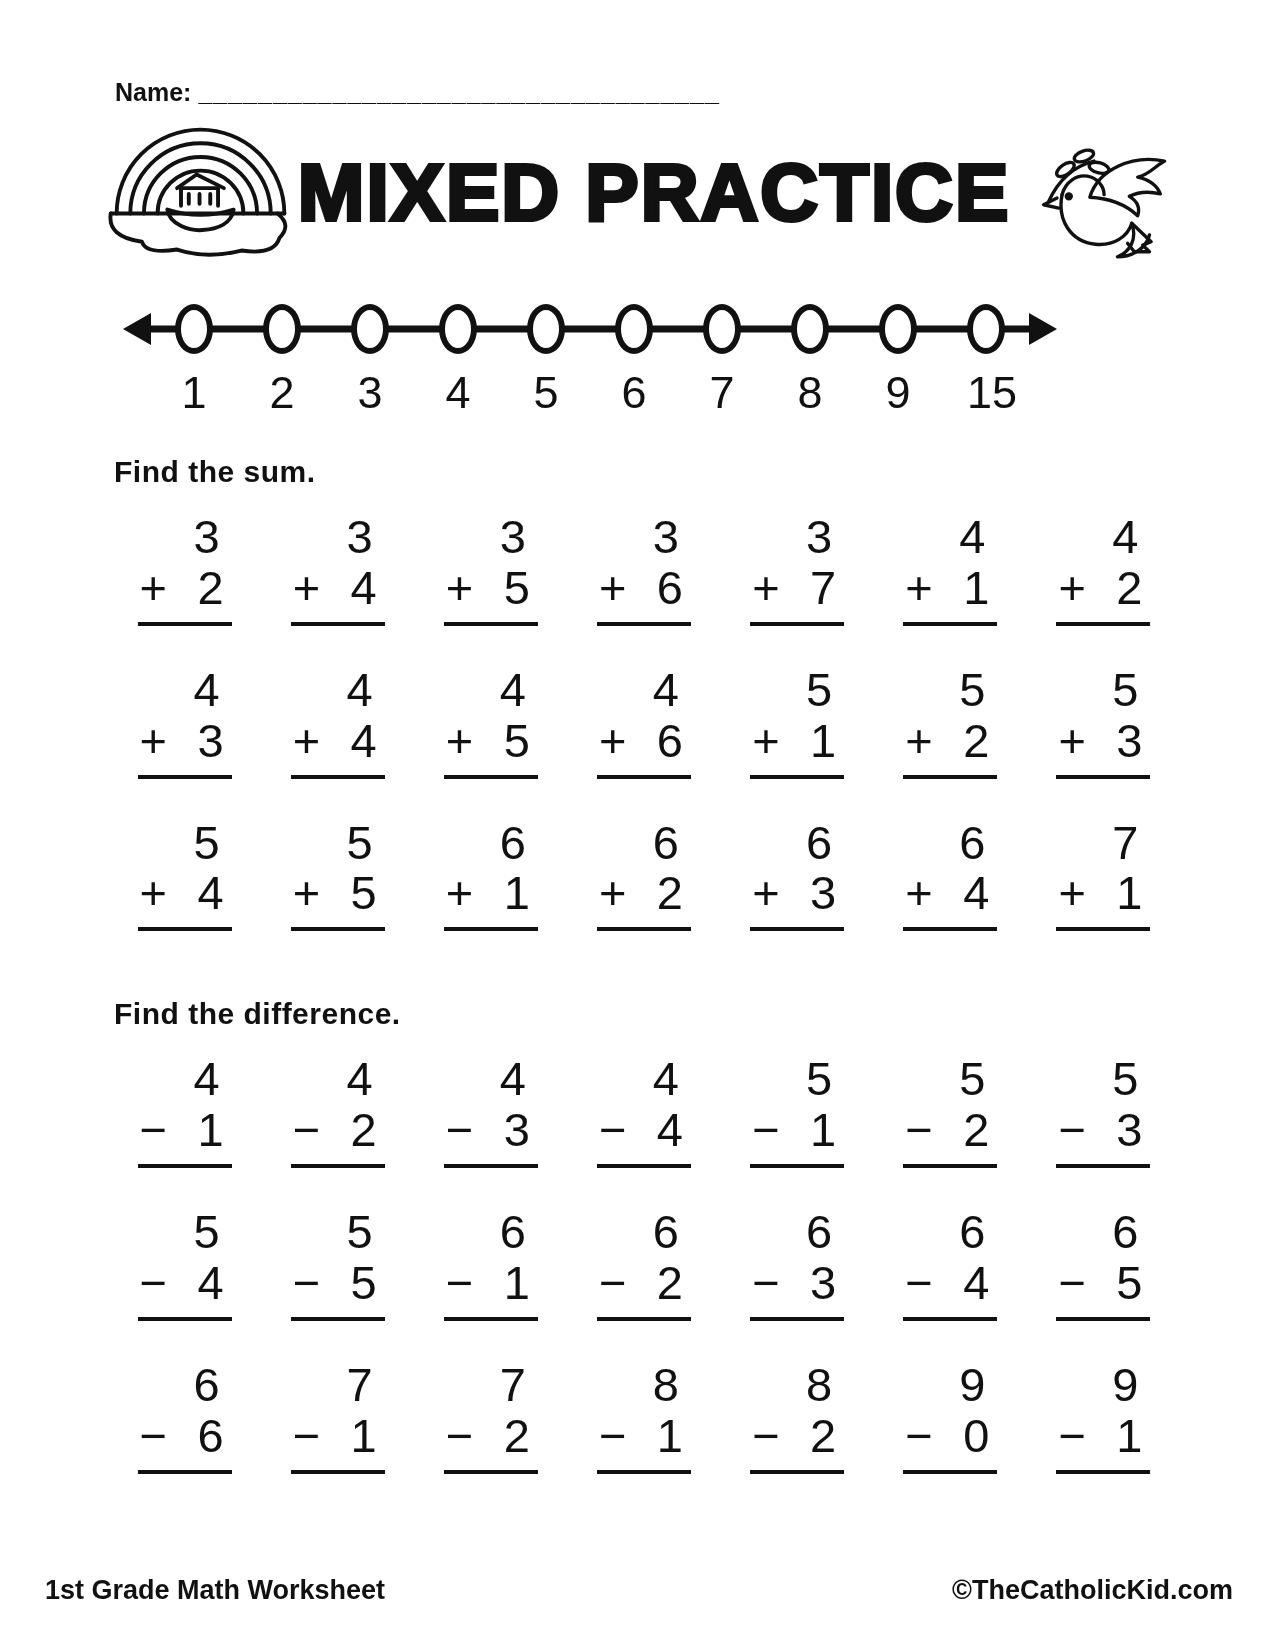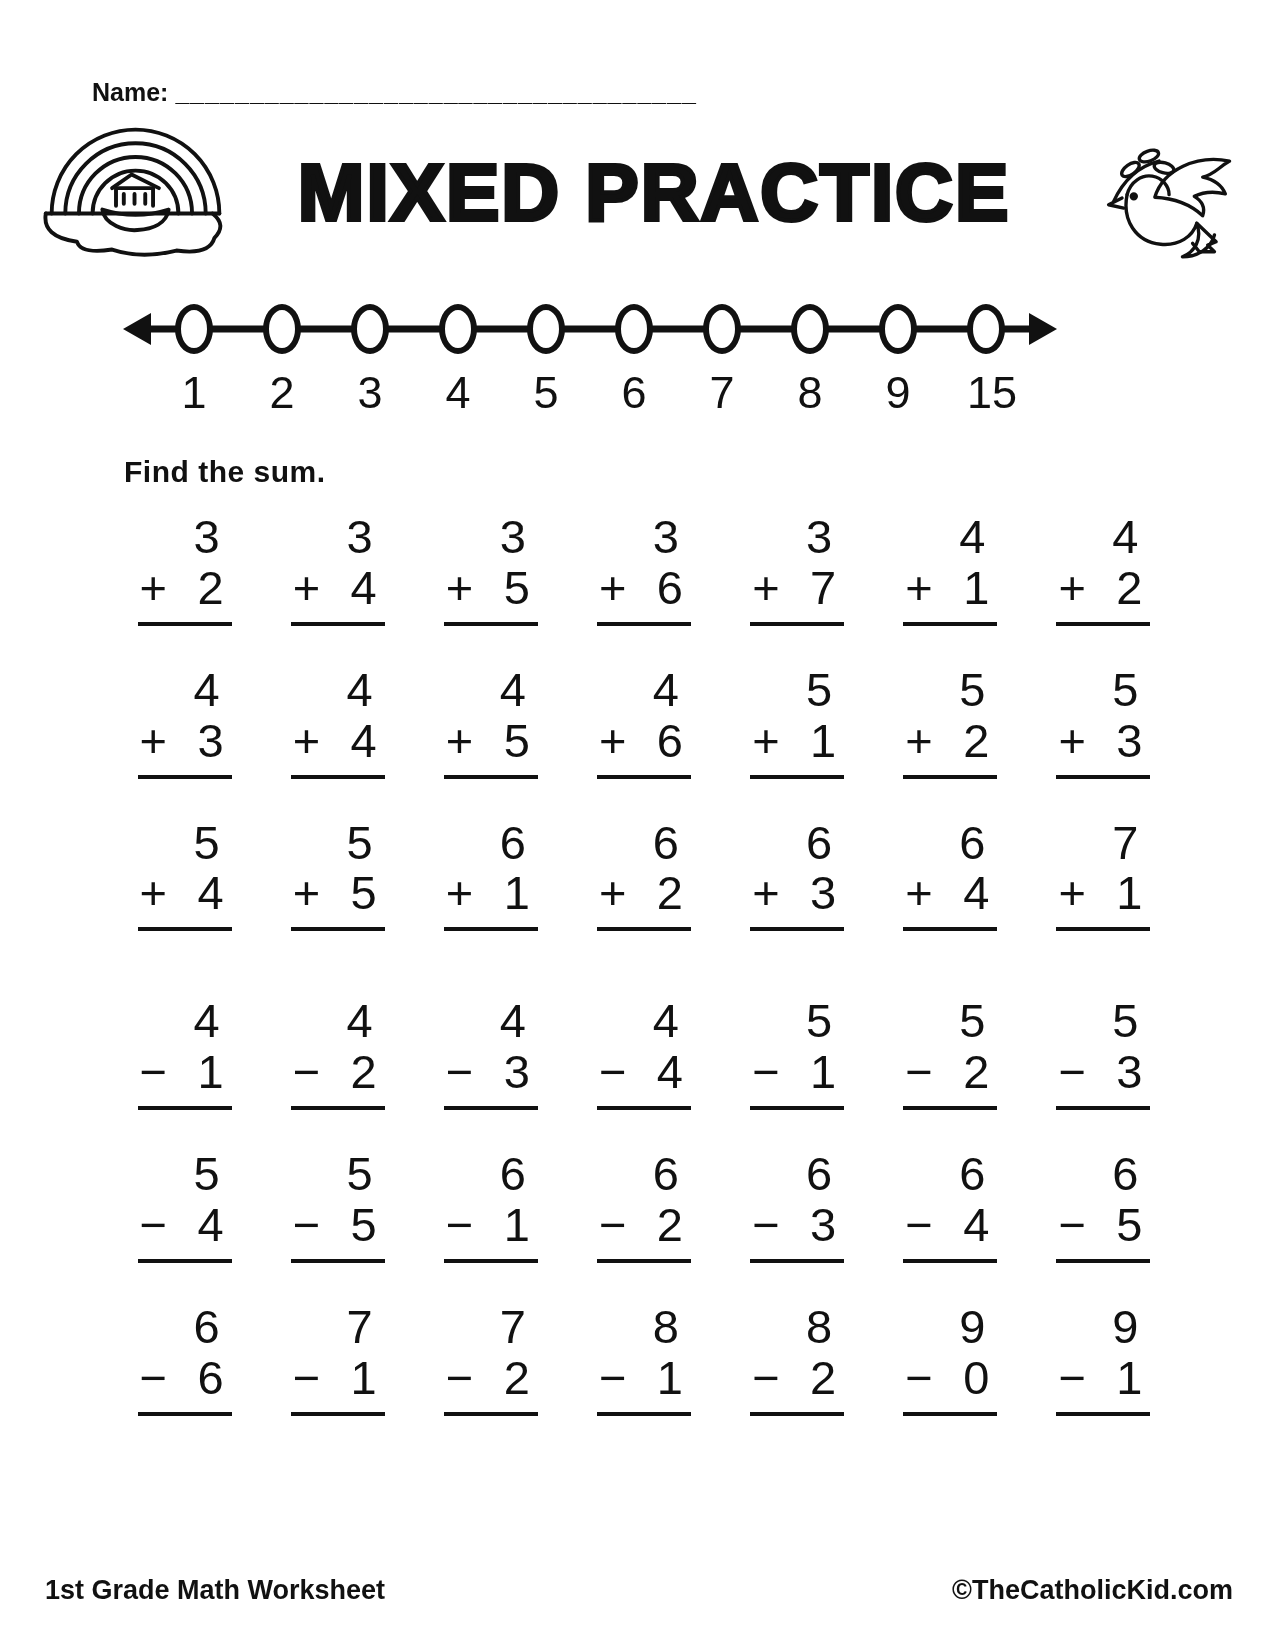--- a/index.html
+++ b/index.html
@@ -1,25 +1,25 @@
 <!DOCTYPE html>
 <html><head>
 <meta charset="utf-8">
 <style>
   html,body{margin:0;padding:0;background:#fff;}
   .page{width:1275px;height:1650px;position:relative;background:#fff;color:#111;
         font-family:"Liberation Sans",sans-serif;box-sizing:border-box;overflow:hidden;}
 
   
-  .header-row{display:flex;justify-content:space-between;padding:78px 185px 0 92px;
+  .header-row{display:flex;justify-content:space-between;padding:78px 185px 0 115px;
               font-size:25px;font-weight:bold;white-space:nowrap;}
   .field .line{font-weight:bold;letter-spacing:1px;}
 
   
-  .title-row{display:flex;align-items:center;justify-content:space-between;
+  .title-row{display:flex;align-items:center;justify-content:center;
              padding:0 32px 0 38px;margin-top:6px;height:160px;}
   .title{font-size:80px;font-weight:bold;letter-spacing:2px;margin:0;
          -webkit-text-stroke:4px #111;white-space:nowrap;}
   .icon-svg{display:block;}
 
   
   .nl-wrap{width:830px;margin:26px 0 0 175px;}
   .nl-track{position:relative;height:60px;}
   .nl-line{position:absolute;left:-28px;right:-28px;top:50%;height:7px;background:#111;
            transform:translateY(-50%);}
@@ -30,21 +30,21 @@
                   border-top:16px solid transparent;border-bottom:16px solid transparent;}
   .nl-circles{position:relative;display:flex;justify-content:space-between;height:60px;
               align-items:center;}
   .nl-circle{width:38px;height:50px;border:6px solid #111;border-radius:50%;
              background:#fff;box-sizing:border-box;z-index:1;}
   .nl-labels{display:flex;justify-content:space-between;margin-top:8px;}
   .nl-label{width:38px;text-align:center;font-size:45px;}
 
   
   .sections{padding:0 95px 0 108px;}
-  .section-heading{font-size:30px;font-weight:bold;margin:0 0 0 16px;letter-spacing:0.5px;}
+  .section-heading{font-size:30px;font-weight:bold;margin:0 0 0 6px;letter-spacing:0.5px;}
   #sections section:first-child{margin-top:36px;}
   #sections section + section{margin-top:66px;}
   .prob-row{display:grid;grid-template-columns:repeat(7,1fr);justify-items:center;
             margin-top:24px;margin-bottom:40px;}
   .prob-row:last-child{margin-bottom:0;}
   .problem{font-size:47px;line-height:1.04;}
   .p-top{text-align:right;padding-right:12px;}
   .p-bottom{display:flex;justify-content:space-between;align-items:flex-end;gap:16px;
             border-bottom:4px solid #111;padding:2px 8px 9px 2px;min-width:84px;}
 
@@ -277,20 +277,21 @@
           <div class="problem">
             <div class="p-top">7</div>
             <div class="p-bottom">
               <span class="p-op">+</span>
               <span class="p-val">1</span>
             </div>
           </div>
         </div>
       </section>
       <section>
+        <h2 class="section-heading">Find the difference.</h2>
         <div class="prob-row">
           <div class="problem">
             <div class="p-top">4</div>
             <div class="p-bottom">
               <span class="p-op">−</span>
               <span class="p-val">1</span>
             </div>
           </div>
           <div class="problem">
             <div class="p-top">4</div>

